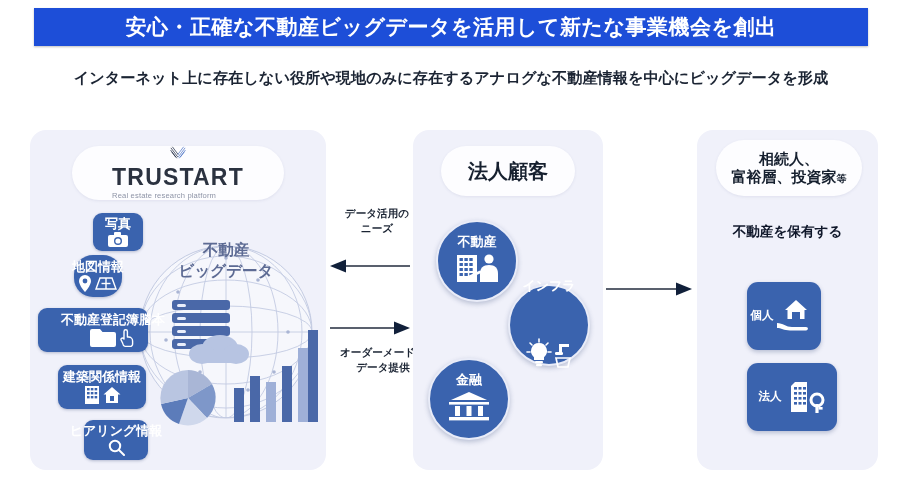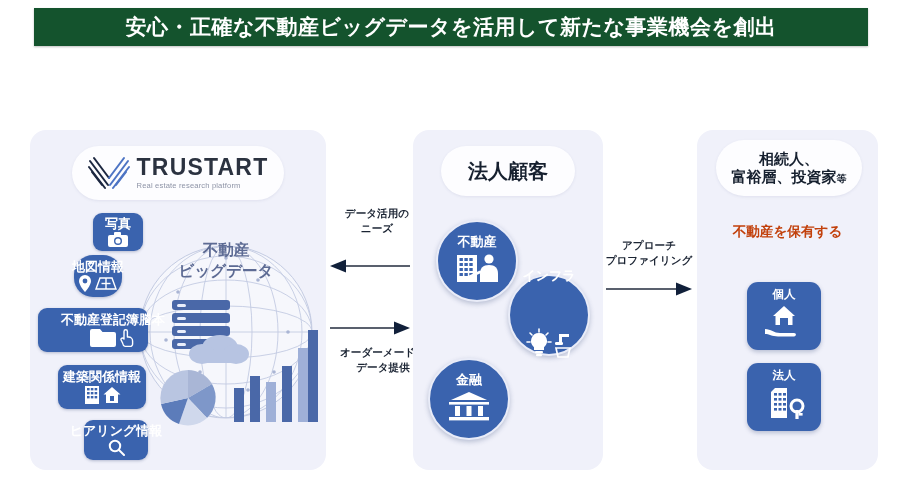--- a/index.html
+++ b/index.html
@@ -3,21 +3,21 @@
 <meta charset="utf-8">
 <style>
   * { margin:0; padding:0; box-sizing:border-box; }
   html,body { width:902px; height:480px; background:#ffffff;
     font-family:"Liberation Sans","DejaVu Sans",sans-serif; }
   #stage { position:relative; width:902px; height:480px; overflow:hidden; background:#fff; }
 
   
   #title-banner{
     position:absolute; left:34px; top:8px; width:834px; height:38px;
-    background:#14532d; display:flex; align-items:center; justify-content:center;
+    background:#1d4ed8; display:flex; align-items:center; justify-content:center;
     box-shadow:0 1px 2px rgba(0,0,0,.25);
   }
   #title-banner .t{
     color:#ffffff; font-size:21px; font-weight:bold; letter-spacing:.5px;
     white-space:nowrap;
   }
   #subtitle{
     position:absolute; left:0; top:68px; width:902px; text-align:center;
     color:#1b2433; font-size:15.2px; font-weight:bold; white-space:nowrap;
   }
@@ -26,21 +26,21 @@
   .panel{ position:absolute; background:#f0f1fa; border-radius:16px; }
   #panel-left  { left:30px;  top:130px; width:296px; height:340px; }
   #panel-center{ left:413px; top:130px; width:190px; height:340px; }
   #panel-right { left:697px; top:130px; width:181px; height:340px; }
 
   .pill{
     position:absolute; background:#fdfdff; border-radius:40px;
     display:flex; flex-direction:column; align-items:center; justify-content:center;
     box-shadow:0 1px 3px rgba(80,90,140,.10);
   }
-  #logo-pill { left:72px; top:146px; width:212px; height:54px; flex-direction:row; gap:7px; }
+  #logo-pill { left:72px; top:146px; width:212px; height:54px; flex-direction:column; gap:7px; }
   #center-pill{ left:441px; top:146px; width:134px; height:50px;justify-content:center; }
   #right-pill { left:716px; top:140px; width:146px; height:56px; }
 
   #center-pill .t{ font-size:20px; font-weight:bold; color:#16202f; }
   #right-pill .t{ font-size:15px; font-weight:bold; color:#16202f; line-height:1.22; white-space:nowrap;}
   #right-pill .sup{ font-size:10px; font-weight:bold; }
 
   
   .logo-words{ display:flex; flex-direction:column; align-items:flex-start; }
   .logo-name{ font-size:23px; font-weight:bold; color:#2b3240; letter-spacing:1.2px; line-height:1; }
@@ -84,46 +84,47 @@
 
   
   .circle{
     position:absolute; border-radius:50%; background:#3a63ae;
     display:flex; flex-direction:column; align-items:center; justify-content:center;
     box-shadow:0 2px 5px rgba(40,60,110,.28); border:2px solid #e9ecf8;
   }
   .circle .lbl{ color:#fff; font-size:13px; font-weight:bold; line-height:1; }
   .circle .ico{ margin-top:5px; }
   #circle-0{ left:436px; top:220px; width:82px; height:82px; }
-  #circle-1{ left:508px; top:274px; width:82px; height:82px;gap:41px; }
+  #circle-1{ left:508px; top:284px; width:82px; height:82px;gap:41px; }
   #circle-2{ left:428px; top:358px; width:82px; height:82px; }
 
   
   #right-sub{
     position:absolute; left:697px; top:222px; width:181px; text-align:center;
-    color:#c2410c; font-size:13.6px; font-weight:bold; line-height:1.42;
+    color:#0f172a; font-size:13.6px; font-weight:bold; line-height:1.42;
   }
   .rbox{
     position:absolute; background:#3a63ae; border-radius:11px;
-    display:flex; flex-direction:column; align-items:center; justify-content:center;
+    display:flex; flex-direction:row; align-items:center; justify-content:center;
     box-shadow:0 2px 4px rgba(40,60,110,.28);
   }
   .rbox .lbl{ color:#fff; font-size:11.5px; font-weight:bold; line-height:1; }
   .rbox .ico{ margin-top:4px; }
   #rbox-0{ left:747px; top:282px; width:74px; height:68px; }
-  #rbox-1{ left:747px; top:363px; width:74px; height:68px; }
+  #rbox-1{ left:747px; top:363px; width:90px; height:68px; }
 </style>
 </head>
 <body>
 
 <div id="stage">
 
   <div id="title-banner">
     <span class="t">安心・正確な不動産ビッグデータを活用して新たな事業機会を創出</span>
   </div>
+  <div id="subtitle">インターネット上に存在しない役所や現地のみに存在するアナログな不動産情報を中心にビッグデータを形成</div>
 
   <div class="panel" id="panel-left"></div>
 
   <svg id="globe" viewBox="0 0 176 220">
     <defs>
       <clipPath id="sphclip">
           <circle cx="88" cy="110" r="86"></circle>
         </clipPath>
     </defs>
     <circle cx="88" cy="110" r="86" fill="#f6f7fc" stroke="#c3cbe2" stroke-width="1"></circle>
@@ -299,24 +300,20 @@
 
   <svg class="arrow" id="arr-2" width="80" height="14" viewBox="0 0 80 14">
     <line x1="0" y1="7" x2="66" y2="7" stroke="#222b3d" stroke-width="1.6"></line>
     <path d="M80 7 L64 0.5 L64 13.5 Z" fill="#11203a"></path>
   </svg>
   <div class="arrow-label" id="lbl-a2">
     <div>オーダーメードの</div>
     <div>データ提供</div>
   </div>
 
-  <div class="arrow-label" id="lbl-a3">
-    <div>アプローチ</div>
-    <div>プロファイリング</div>
-  </div>
   <svg class="arrow" id="arr-3" width="86" height="14" viewBox="0 0 86 14">
     <line x1="0" y1="7" x2="72" y2="7" stroke="#222b3d" stroke-width="1.6"></line>
     <path d="M86 7 L70 0.5 L70 13.5 Z" fill="#11203a"></path>
   </svg>
 
   <div class="panel" id="panel-center"></div>
   <div class="pill" id="center-pill">
     <span class="t">法人顧客</span>
   </div>
 

